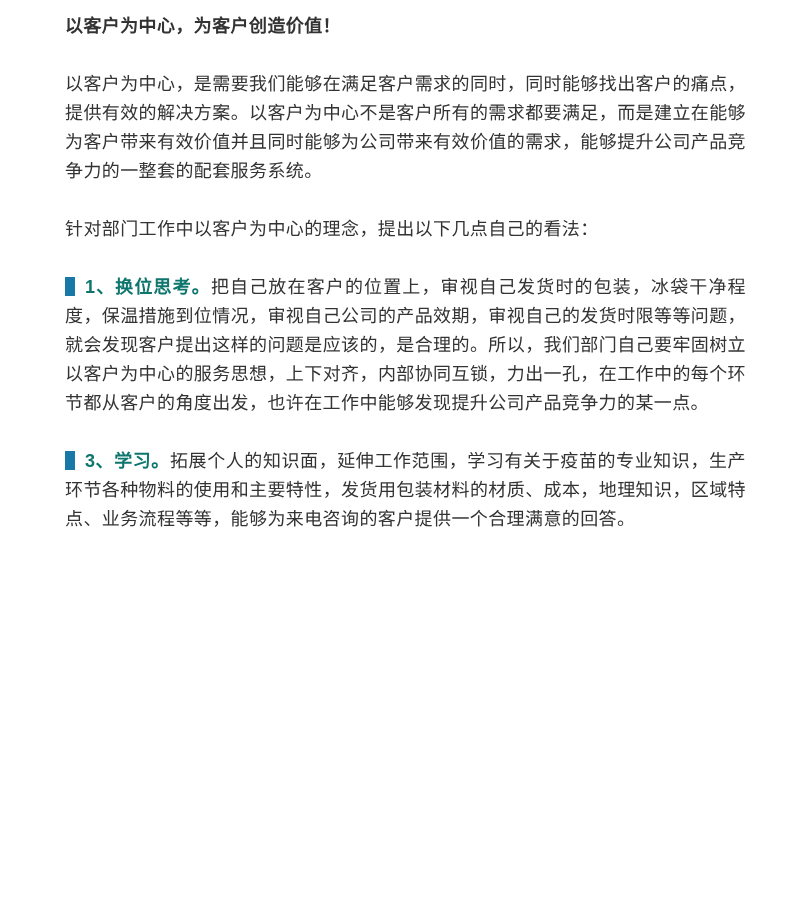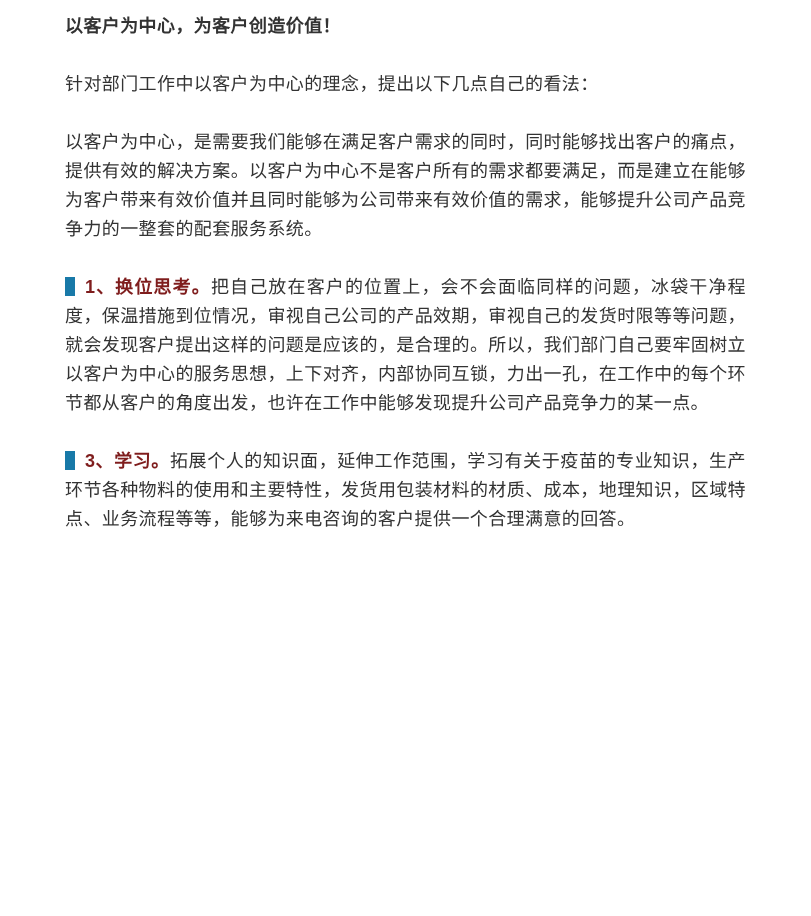--- a/index.html
+++ b/index.html
@@ -31,48 +31,48 @@
     text-align: left;
   }
   p.para {
     margin: 0 0 29px 0;
   }
   p.para:last-child {
     margin-bottom: 12px;
   }
   .lead {
     font-weight: 700;
-    color: #7f1d1d;
+    color: #0f766e;
   }
   .accent-bar {
     display: inline-block;
     width: 10px;
     height: 19px;
     margin-right: 10px;
     vertical-align: -3px;
   }
 </style>
 </head>
 <body style="background-color: rgb(255, 255, 255);">
 
 <div class="page" style="color: rgb(51, 51, 51);">
 
   <h1 class="title">以客户为中心，为客户创造价值！</h1>
 
 
   <p class="para">
+    <span>以客户为中心，是需要我们能够在满足客户需求的同时，同时能够找出客户的痛点，提供有效的解决方案。以客户为中心不是客户所有的需求都要满足，而是建立在能够为客户带来有效价值并且同时能够为公司带来有效价值的需求，能够提升公司产品竞争力的一整套的配套服务系统。</span>
+  </p>
+
+  <p class="para">
     <span>针对部门工作中以客户为中心的理念，提出以下几点自己的看法：</span>
   </p>
 
   <p class="para">
-    <span>以客户为中心，是需要我们能够在满足客户需求的同时，同时能够找出客户的痛点，提供有效的解决方案。以客户为中心不是客户所有的需求都要满足，而是建立在能够为客户带来有效价值并且同时能够为公司带来有效价值的需求，能够提升公司产品竞争力的一整套的配套服务系统。</span>
-  </p>
-
-  <p class="para">
-    <span class="accent-bar" style="background-color: rgb(24, 121, 168);"></span><span class="lead">1、换位思考。</span><span>把自己放在客户的位置上，会不会面临同样的问题，冰袋干净程度，保温措施到位情况，审视自己公司的产品效期，审视自己的发货时限等等问题，就会发现客户提出这样的问题是应该的，是合理的。所以，我们部门自己要牢固树立以客户为中心的服务思想，上下对齐，内部协同互锁，力出一孔，在工作中的每个环节都从客户的角度出发，也许在工作中能够发现提升公司产品竞争力的某一点。</span>
+    <span class="accent-bar" style="background-color: rgb(24, 121, 168);"></span><span class="lead">1、换位思考。</span><span>把自己放在客户的位置上，审视自己发货时的包装，冰袋干净程度，保温措施到位情况，审视自己公司的产品效期，审视自己的发货时限等等问题，就会发现客户提出这样的问题是应该的，是合理的。所以，我们部门自己要牢固树立以客户为中心的服务思想，上下对齐，内部协同互锁，力出一孔，在工作中的每个环节都从客户的角度出发，也许在工作中能够发现提升公司产品竞争力的某一点。</span>
   </p>
 
 
 
   <p class="para">
     <span class="accent-bar" style="background-color: rgb(24, 121, 168);"></span><span class="lead">3、学习。</span><span>拓展个人的知识面，延伸工作范围，学习有关于疫苗的专业知识，生产环节各种物料的使用和主要特性，发货用包装材料的材质、成本，地理知识，区域特点、业务流程等等，能够为来电咨询的客户提供一个合理满意的回答。</span>
   </p>
 
 </div>
 

